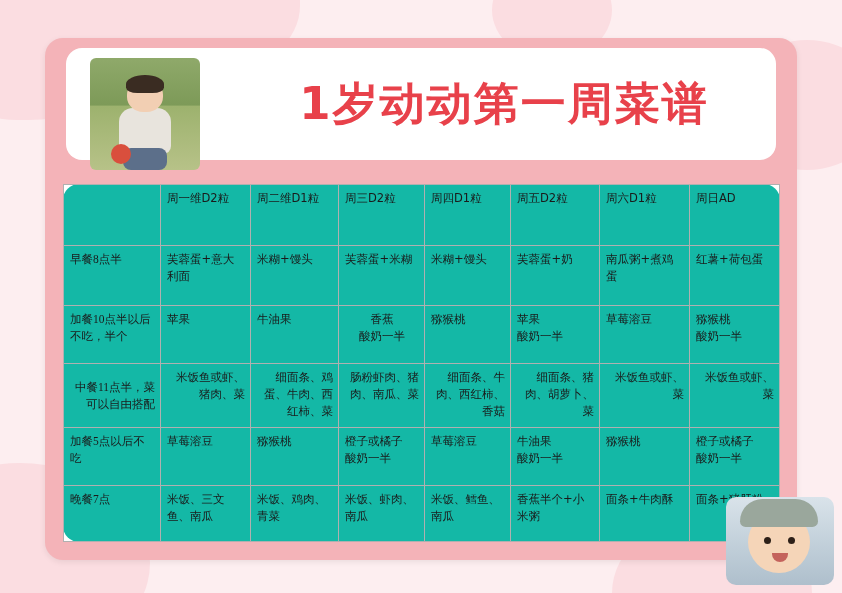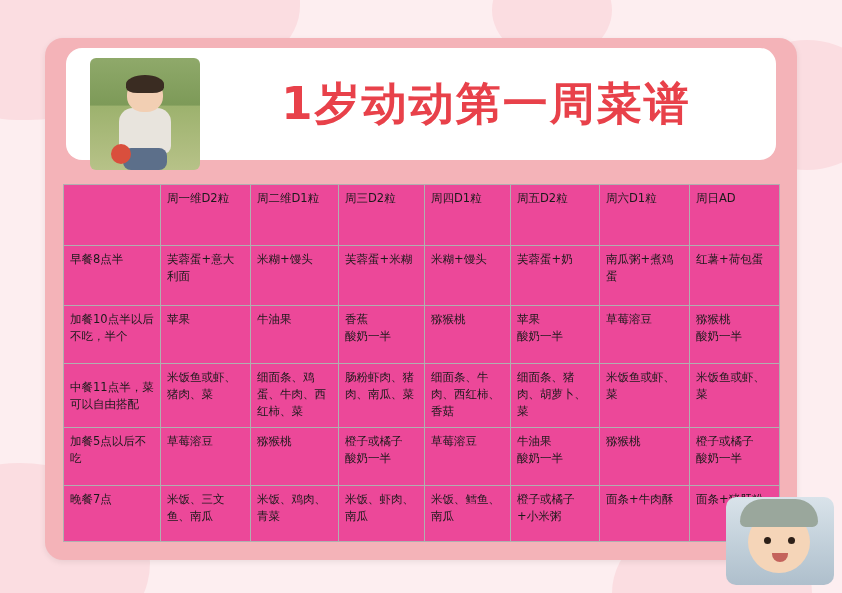--- a/index.html
+++ b/index.html
@@ -112,21 +112,21 @@
     left: -4px;
     top: 66px;
     width: 20px;
     height: 20px;
     background: #d94f3d;
     border-radius: 50%;
   }
 
   .title {
     position: absolute;
-    left: 150px;
+    left: 168px;
     top: 0;
     width: 540px;
     height: 112px;
     display: flex;
     align-items: center;
     justify-content: center;
     font-family: "DejaVu Sans", "Liberation Sans", sans-serif;
     font-weight: bold;
     font-size: 45px;
     letter-spacing: 2px;
@@ -138,36 +138,38 @@
     position: absolute;
     left: 18px;
     top: 146px;
     width: 716px;
     background: #ffffff;
   }
   table.menu {
     border-collapse: collapse;
     width: 716px;
     table-layout: fixed;
-    background: #ec4899;
+    background: #14b8a6;
+    border-radius: 16px;
   }
   table.menu td {
     border: 1px solid #b0b0b0;
     vertical-align: top;
     padding: 5px 5px 5px 6px;
     font-size: 11.5px;
     line-height: 17px;
     color: #1a1a1a;
     word-break: break-all;
   }
   td.rowlabel {
     color: #e8414a;
     font-size: 11.5px;
     vertical-align: bottom;
     line-height: 17px;
+    font-family: Liberation Serif, serif;
   }
   td.rowlabel.midlabel {
     vertical-align: middle;
   }
   thead td {
     color: #e8414a;
     font-size: 11.5px;
     height: 50px;
     vertical-align: middle;
   }
@@ -286,30 +288,30 @@
             <td>芙蓉蛋+米糊</td>
             <td>米糊+馒头</td>
             <td>芙蓉蛋+奶</td>
             <td>南瓜粥+煮鸡蛋</td>
             <td>红薯+荷包蛋</td>
           </tr>
           <tr style="height:58px;">
             <td class="rowlabel">加餐10点半以后不吃，半个</td>
             <td class="pre" style="white-space:pre-line;">苹果</td>
             <td style="white-space:pre-line;">牛油果</td>
-            <td style="white-space:pre-line;">香蕉
+            <td style="white-space:pre-line;text-align:center;">香蕉
 酸奶一半</td>
             <td style="white-space:pre-line;">猕猴桃</td>
             <td style="white-space:pre-line;">苹果
 酸奶一半</td>
             <td style="white-space:pre-line;">草莓溶豆</td>
             <td style="white-space:pre-line;">猕猴桃
 酸奶一半</td>
           </tr>
-          <tr style="height:64px;">
+          <tr style="height:64px;text-align:right;">
             <td class="rowlabel midlabel">中餐11点半，菜可以自由搭配</td>
             <td>米饭鱼或虾、猪肉、菜</td>
             <td>细面条、鸡蛋、牛肉、西红柿、菜</td>
             <td>肠粉虾肉、猪肉、南瓜、菜</td>
             <td>细面条、牛肉、西红柿、香菇</td>
             <td>细面条、猪肉、胡萝卜、菜</td>
             <td>米饭鱼或虾、菜</td>
             <td>米饭鱼或虾、菜</td>
           </tr>
           <tr style="height:58px;margin-top:36px;">
@@ -324,21 +326,21 @@
             <td style="white-space:pre-line;">猕猴桃</td>
             <td style="white-space:pre-line;">橙子或橘子
 酸奶一半</td>
           </tr>
           <tr style="height:56px;">
             <td class="rowlabel">晚餐7点</td>
             <td>米饭、三文鱼、南瓜</td>
             <td>米饭、鸡肉、青菜</td>
             <td>米饭、虾肉、南瓜</td>
             <td>米饭、鳕鱼、南瓜</td>
-            <td>橙子或橘子+小米粥</td>
+            <td>香蕉半个+小米粥</td>
             <td>面条+牛肉酥</td>
             <td>面条+猪肝粉</td>
           </tr>
         </tbody>
       </table>
     </div>
   </div>
 
   <div class="corner-photo">
     <div class="cp-head"></div>

